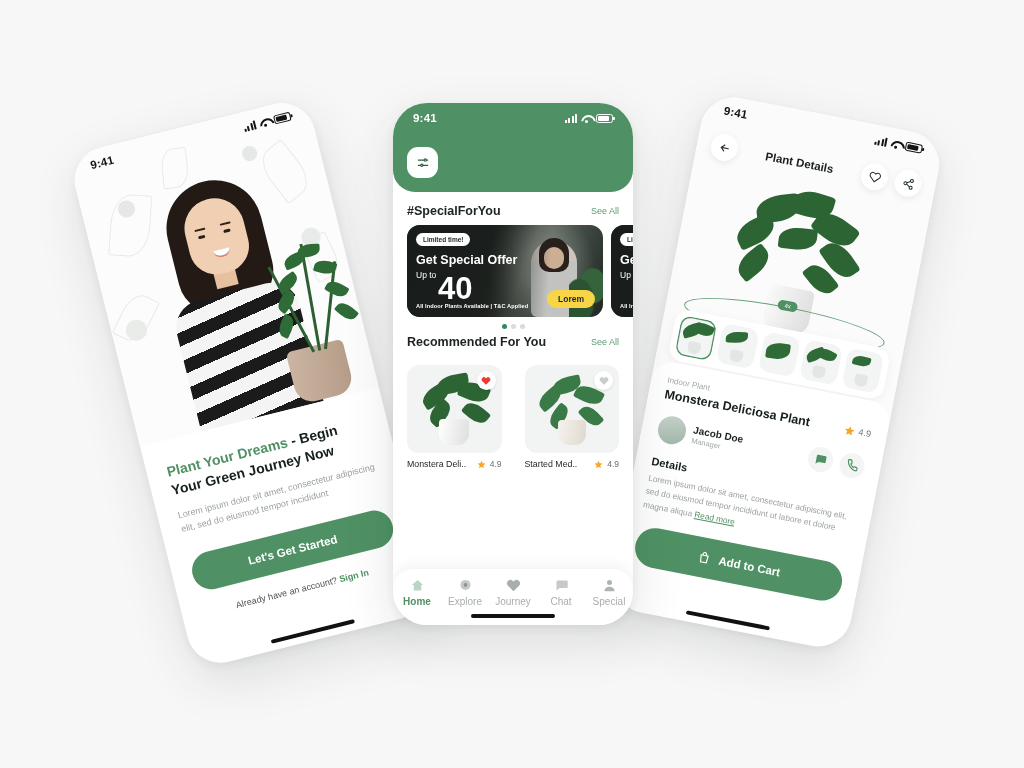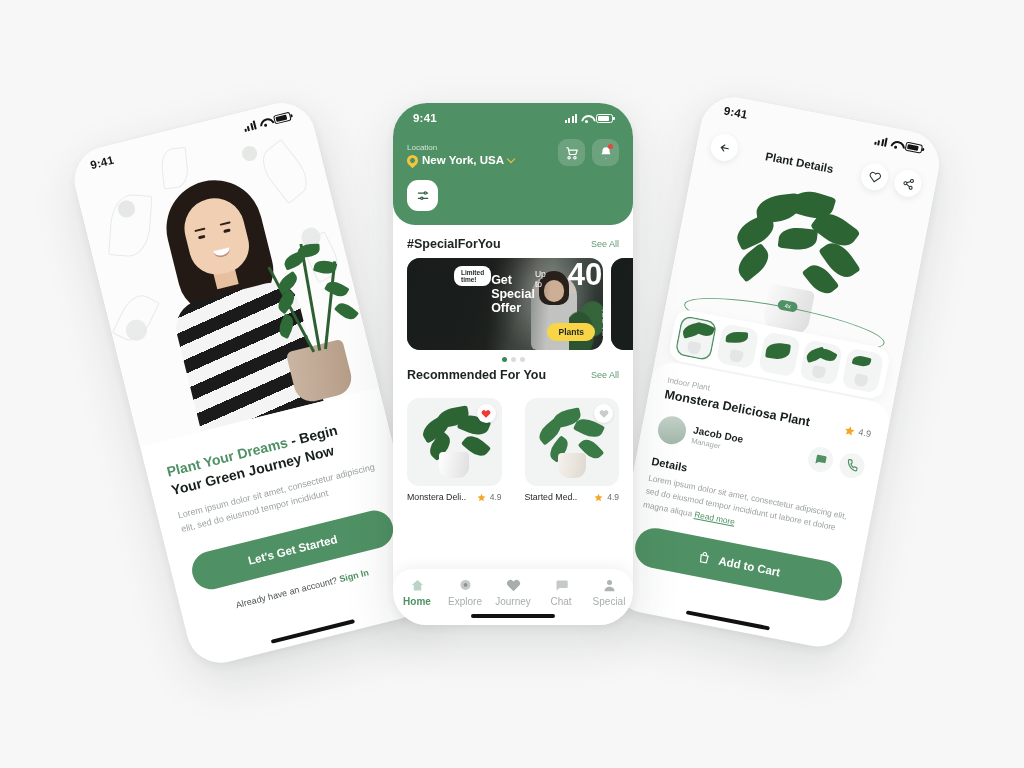--- a/index.html
+++ b/index.html
@@ -91,21 +91,21 @@
     border-radius:22px 22px 6px 6px;
   }
   .offer .photo-girl::before{content:"";position:absolute;left:8px;top:-3px;width:30px;height:34px;
     background:#2b211c;border-radius:15px 15px 10px 10px;}
   .offer .photo-girl::after{content:"";position:absolute;left:13px;top:6px;width:20px;height:22px;
     background:#e6c3a6;border-radius:10px;}
   .offer .leafy{position:absolute;right:0;bottom:0;width:34px;height:52px;
     background:radial-gradient(ellipse at 30% 70%,#2f5c36 0 42%,transparent 46%),
                radial-gradient(ellipse at 70% 40%,#3a6e40 0 38%,transparent 42%);}
   .offer .veil{position:absolute;inset:0;background:linear-gradient(95deg,rgba(20,24,22,.86) 0 42%,rgba(20,24,22,.12) 72%);}
-  .offer-c { position: relative; padding: 8px 9px; height:100%; display:flex; flex-direction:row;margin-left:38px; }
+  .offer-c { position: relative; padding: 8px 9px; height:100%; display:flex; flex-direction:column; }
   .badge-lt { background: #fff; color: #1f2623; font-size: 6.5px; font-weight: bold;
          padding: 3px 7px; border-radius: 8px; align-self: flex-start; }
   .offer-h { font-size: 12.5px; font-weight: bold; margin-top: 7px; }
   .offer-up { font-size: 8.5px; margin-top: 3px; }
   .offer-num { font-size: 31px; font-weight: bold; line-height: .85; margin-top:-4px; margin-left:22px;}
   .offer-foot { font-size: 5.6px; font-weight: bold; margin-top: auto; letter-spacing:.1px; }
   .claim { position: absolute; right: 8px; bottom: 9px; background: #f7d547; color: #1f2623;
          font-size: 8.5px; font-weight: bold; padding: 4px 11px; border-radius: 11px; }
   .dots { display: flex; gap: 4px; justify-content: center; padding: 7px 0 2px; }
   .dots i { width: 5px; height: 5px; border-radius: 50%; background: #d8dcda; display:block; }
@@ -463,43 +463,20 @@
                 <i></i>
                 <i></i>
               </span>
             <span class="wifi"></span>
             <span class="batt">
                 <i></i>
               </span>
           </span>
         </div>
 
-        <div class="hh-row">
-          <div>
-            <div class="loc-label">Location</div>
-            <div class="loc-city">
-              <span class="pin"></span>
-              <span>New York, USA</span>
-              <span class="chev"></span>
-            </div>
-          </div>
-          <div class="hh-actions">
-            <div class="icon-btn-g">
-              <svg width="14" height="14" viewBox="0 0 24 24" fill="#fff">
-                <path d="M7 18a2 2 0 100 4 2 2 0 000-4zm10 0a2 2 0 100 4 2 2 0 000-4zM3 3h2.2l2.6 11.6h10.6L21 7H7" fill="none" stroke="#fff" stroke-width="2" stroke-linecap="round" stroke-linejoin="round"></path>
-              </svg>
-            </div>
-            <div class="icon-btn-g">
-              <svg width="14" height="14" viewBox="0 0 24 24" fill="#fff">
-                <path d="M12 2a6 6 0 00-6 6c0 5-2 6-2 6h16s-2-1-2-6a6 6 0 00-6-6zM10.5 21a2 2 0 003 0"></path>
-              </svg>
-              <span class="dot-red"></span>
-            </div>
-          </div>
-        </div>
 
         <div class="search-row">
           <div class="filter-btn">
             <svg width="14" height="14" viewBox="0 0 24 24" fill="none" stroke="#2f5c42" stroke-width="2" stroke-linecap="round">
               <path d="M4 7h10M18 7h2M4 16h4M12 16h8"></path>
               <circle cx="16" cy="7" r="2"></circle>
                 <circle cx="10" cy="16" r="2"></circle>
             </svg>
           </div>
         </div>
@@ -515,21 +492,21 @@
           <div class="photo-girl"></div>
             <div class="leafy"></div>
             <div class="veil"></div>
           <div class="offer-c">
             <div class="badge-lt">Limited time!</div>
             <div class="offer-h">Get Special Offer</div>
             <div class="offer-up">Up to</div>
             <div class="offer-num">40</div>
             <div class="offer-foot">All Indoor Plants Available | T&amp;C Applied</div>
           </div>
-          <div class="claim">Plants</div>
+          <div class="claim">Lorem</div>
         </div>
         <div class="offer">
           <div class="veil"></div>
           <div class="offer-c">
             <div class="badge-lt">Limited time!</div>
             <div class="offer-h">Get Special Offer</div>
             <div class="offer-up">Up to</div>
 
             <div class="offer-foot">All Indoor Plants Available | T&amp;C Applied</div>
           </div>

